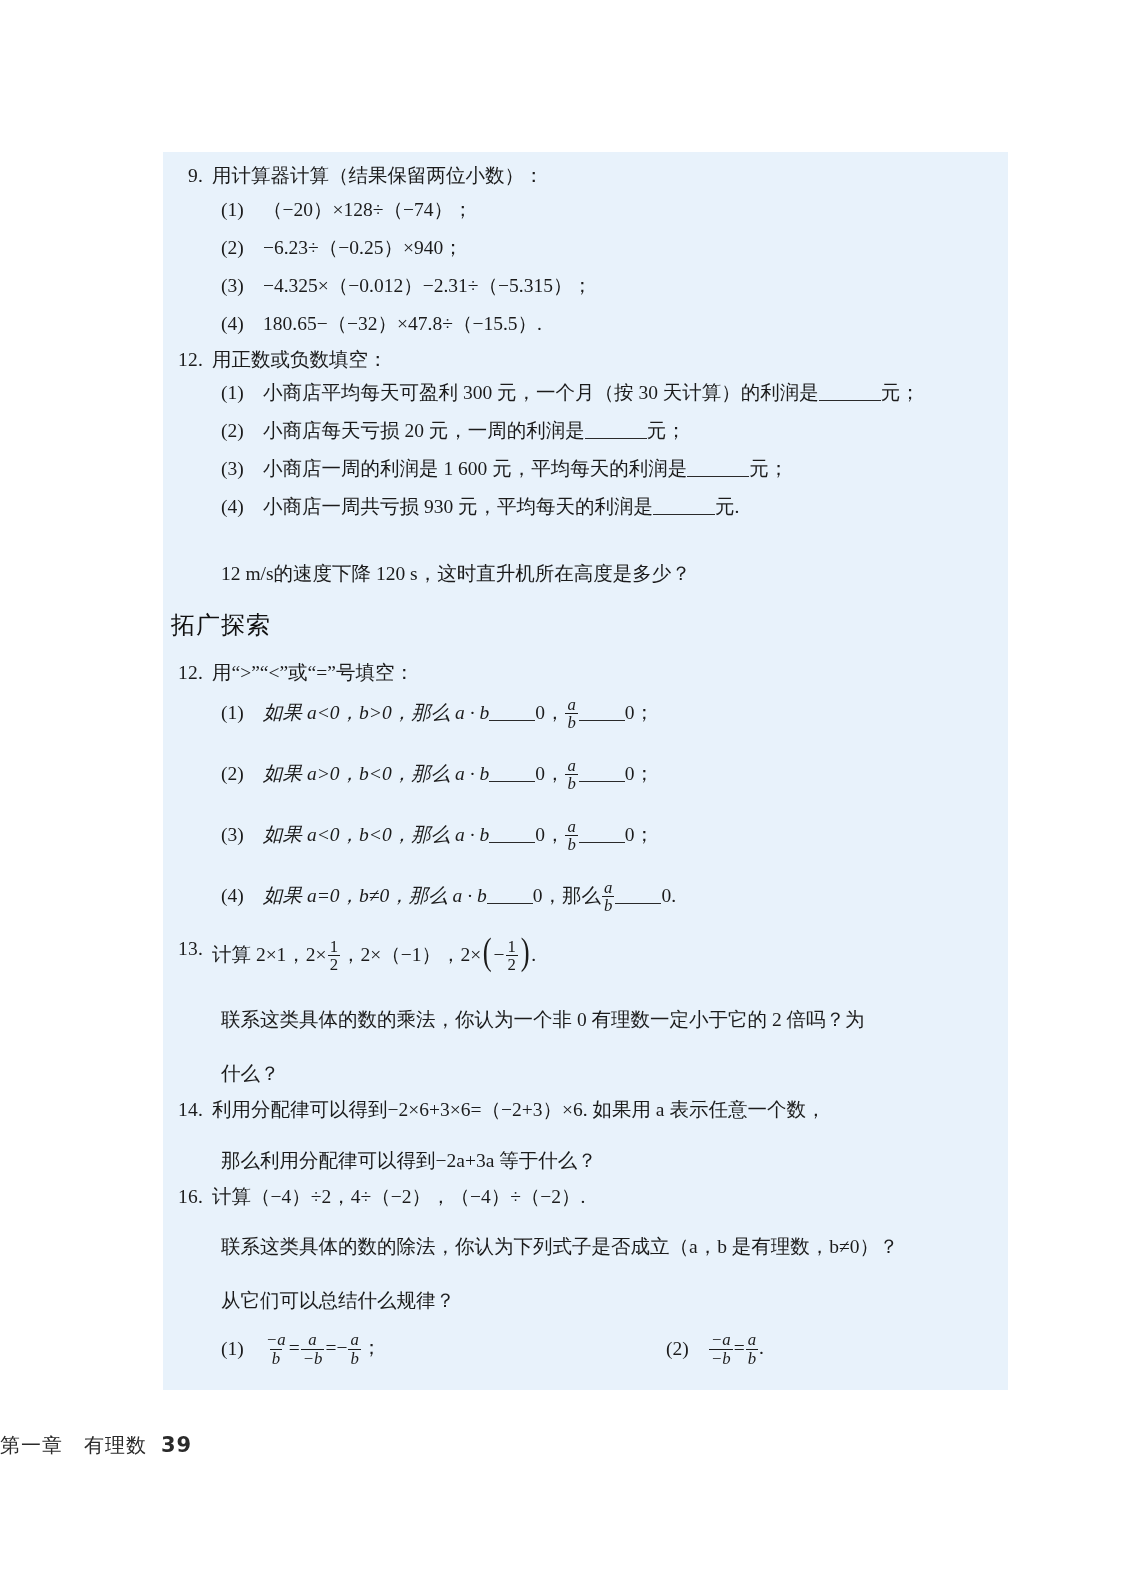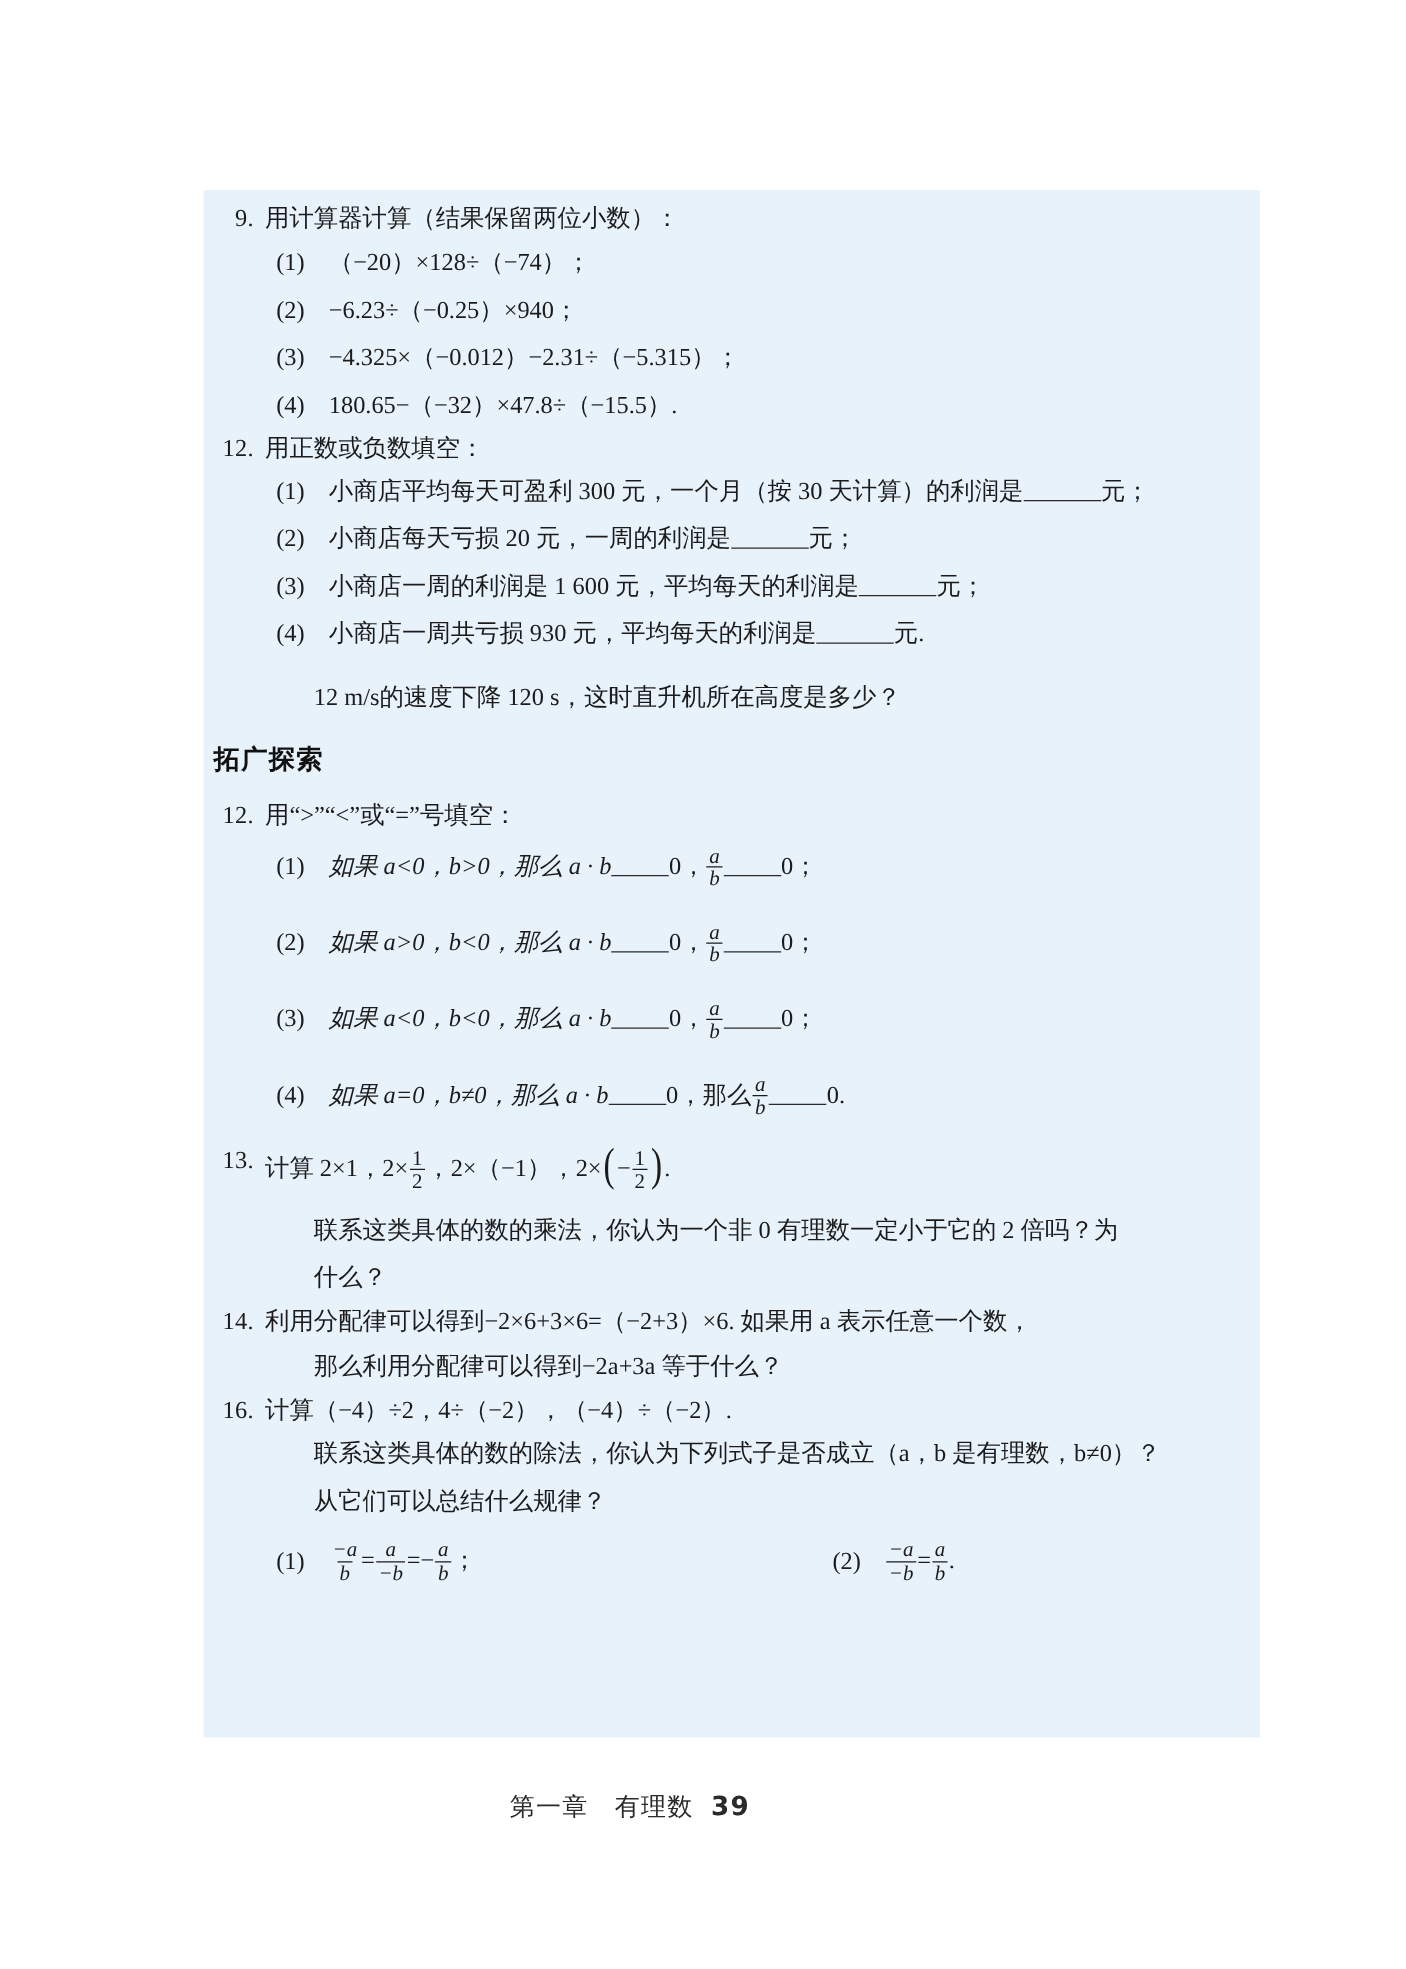--- a/index.html
+++ b/index.html
@@ -62,36 +62,37 @@
     font-size: 19.5px;
     color: #1b1b1b;
   }
   .sub .lbl {
     flex: 0 0 auto;
     width: 42px;
   }
   .sub .cnt { flex: 0 0 auto; }
 
   .cont {
-    padding-left: 88px;
+    padding-left: 58px;
     font-size: 19.5px;
     color: #1b1b1b;
+    margin-top: 16px;
   }
 
   
   .sp-9   { height: 10px; }
   .sp-sub { height: 11px; }
   .sp-q   { height: 13px; }
   .sp-head{ height: 22px; }
 
   
   .section-head {
     font-family: "DejaVu Sans", "Liberation Sans", sans-serif;
-    font-weight: bold;
-    font-size: 21px;
+    font-weight: normal;
+    font-size: 24px;
     color: #111;
     padding-left: 8px;
     letter-spacing: 1px;
   }
 
   
   .mi { font-style: italic; font-family: "Liberation Serif", serif; }
   .blank {
     display: inline-block;
     border-bottom: 1.6px solid #2a2a2a;
@@ -138,21 +139,21 @@
   .two-col .colA { flex: 0 0 445px; display: flex; align-items: baseline; }
   .two-col .colB { flex: 0 0 auto; display: flex; align-items: baseline; }
   .two-col .lbl { flex: 0 0 auto; width: 42px; }
 
   
   #page-footer {
     position: absolute;
     left: 0;
     top: 1432px;
     width: 1008px;
-    text-align: center;
+    text-align: left;
     font-family: "DejaVu Sans", "Liberation Sans", sans-serif;
     font-size: 20px;
     color: #2a2a2a;
     letter-spacing: 1px;
   }
   #page-footer .chap { margin-right: 14px; }
   #page-footer .pno { font-weight: bold; font-size: 21px; }
 </style>
 </head>
 <body>

